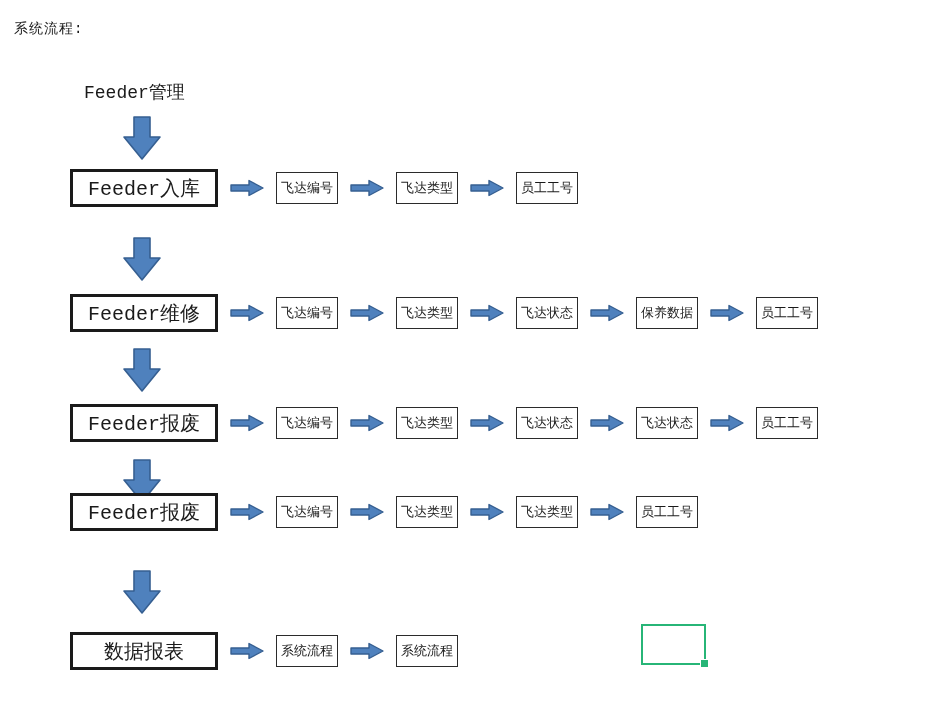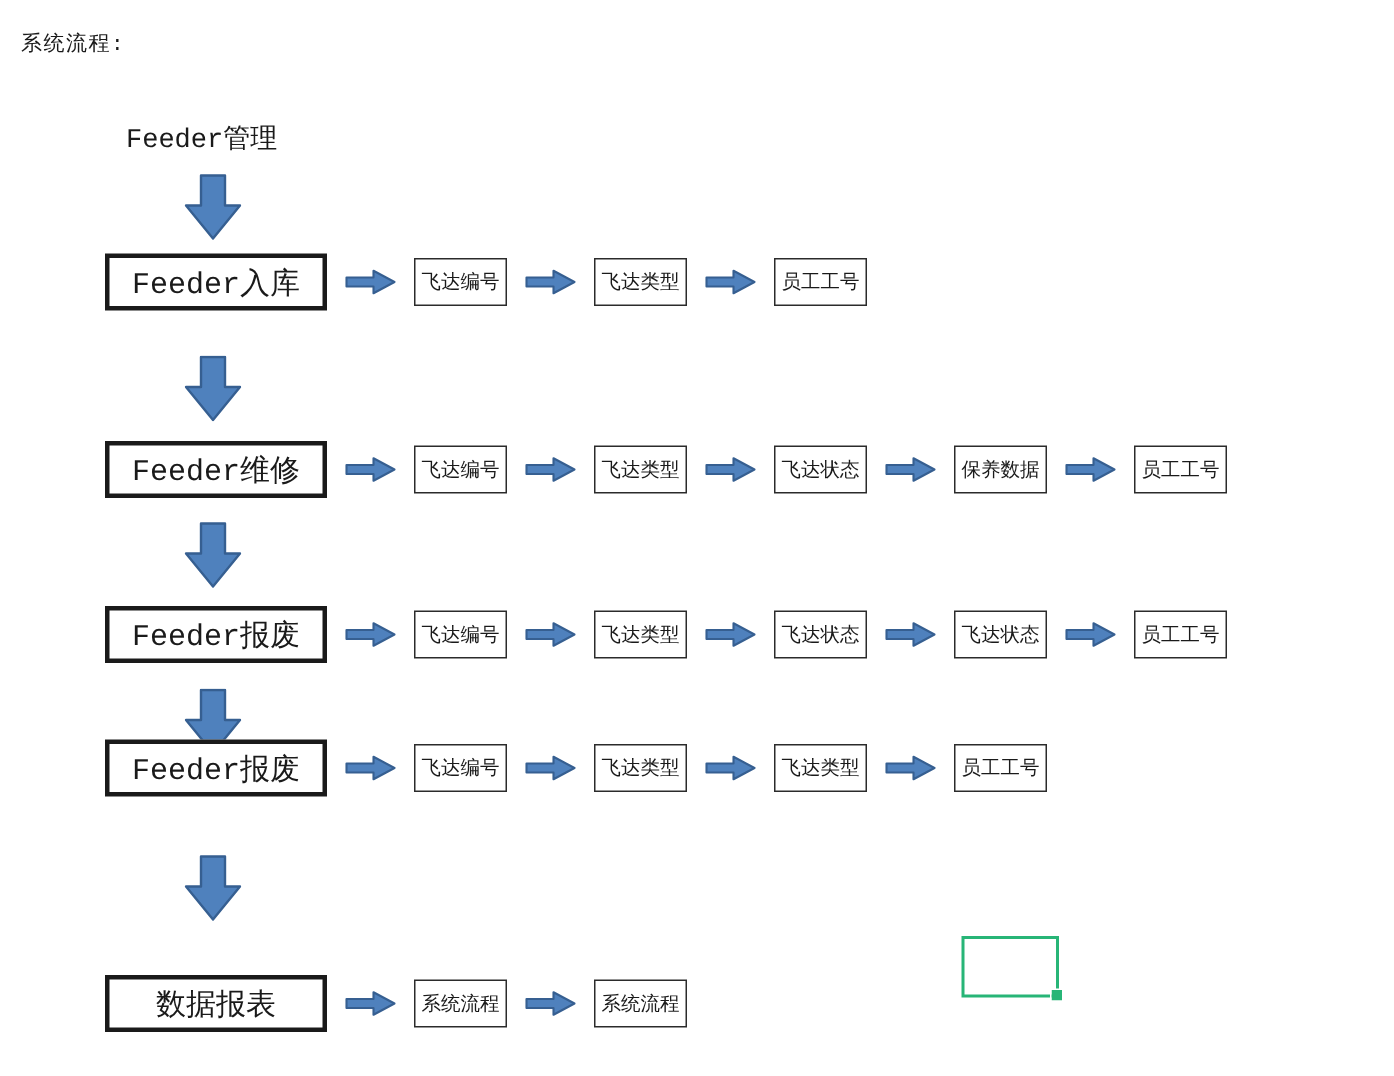--- a/index.html
+++ b/index.html
@@ -21,21 +21,21 @@
   .da-2{top:237px;}
   .da-3{top:348px;}
   .da-4{top:459px;}
   .da-5{top:570px;}
 
   .flow-row{position:absolute;left:70px;height:40px;display:flex;align-items:center;}
   .row-1{top:168px;justify-content:flex-end;}
   .row-2{top:293px;}
   .row-3{top:403px;}
   .row-4{top:492px;}
-  .row-5{top:649px;}
+  .row-5{top:631px;}
 
   .main-box{box-sizing:border-box;flex:none;width:148px;height:38px;
     border:3px solid var(--main-box-border);background:#fff;
     display:flex;align-items:center;justify-content:center;
     font-size:20px;white-space:nowrap;}
   .item-box{box-sizing:border-box;flex:none;width:62px;height:32px;
     border:1px solid var(--item-box-border);background:#fff;
     display:flex;align-items:center;justify-content:center;
     font-size:13px;white-space:nowrap;}
   .arrow-right{flex:none;width:34px;height:18px;margin:0 12px;}

